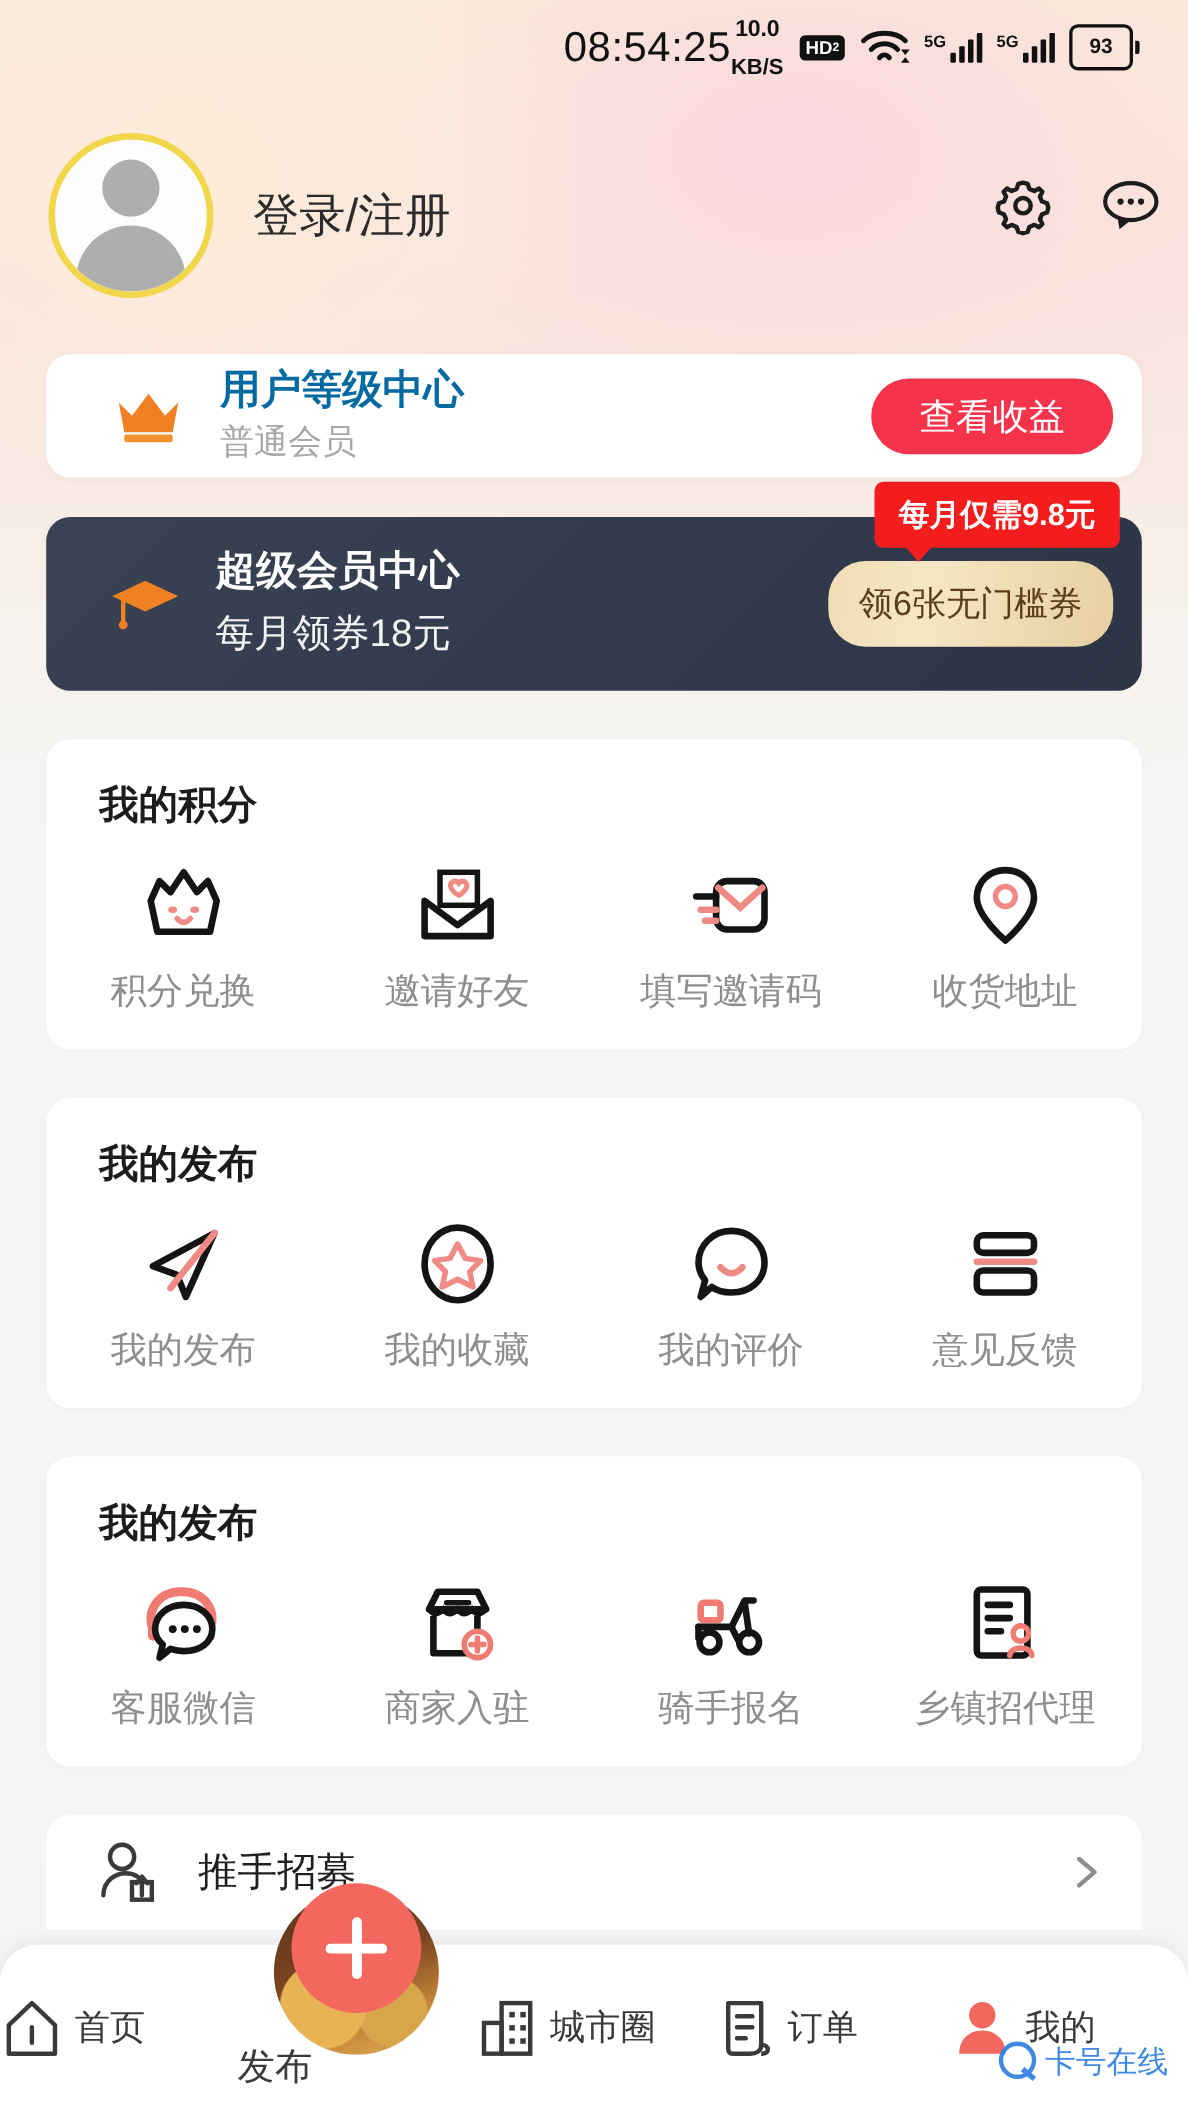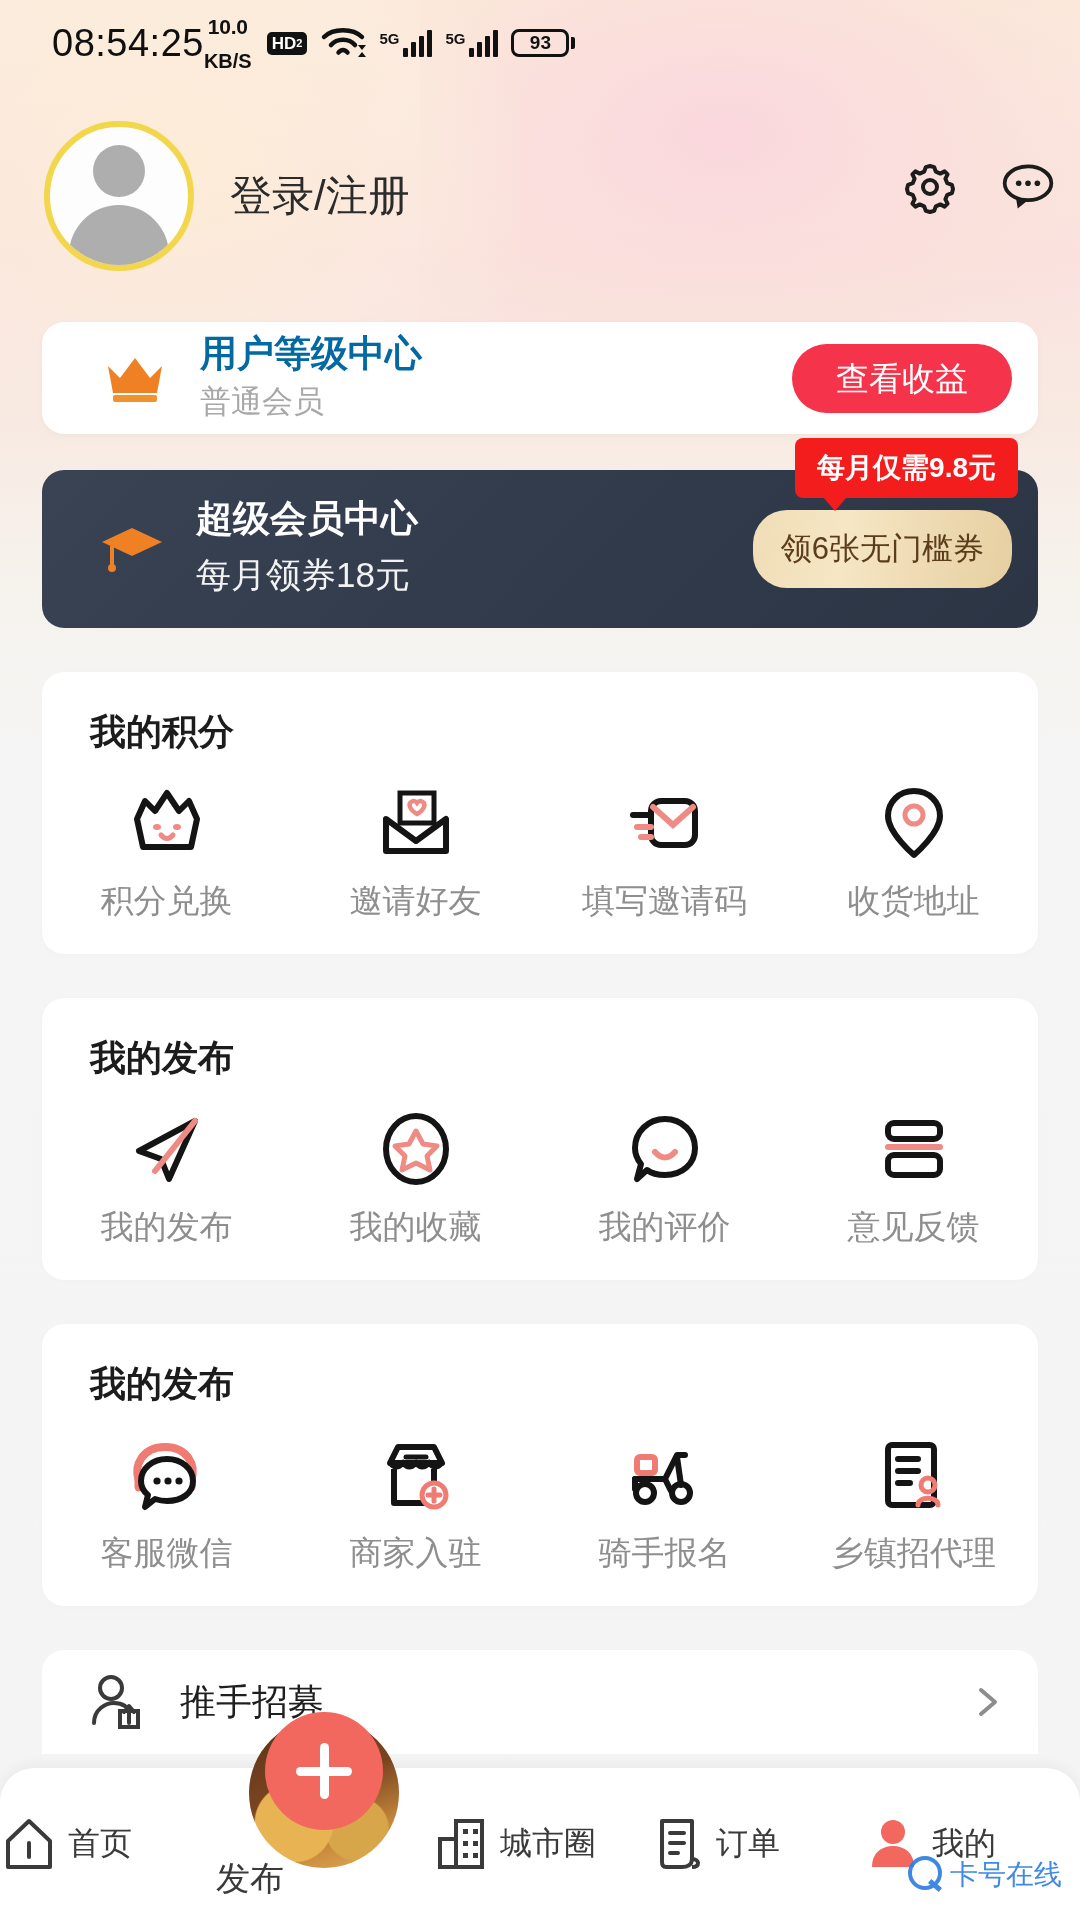--- a/index.html
+++ b/index.html
@@ -39,21 +39,21 @@
     position: absolute;
     left: -180px; top: 0px; width: 700px; height: 420px;
     background: radial-gradient(ellipse at 50% 40%, rgba(253,237,214,0.9) 0%, rgba(252,240,222,0.35) 55%, rgba(250,245,235,0) 78%);
     pointer-events: none;
   }
 
   
   .statusbar {
     position: relative; z-index: 5;
     height: 86px;
-    display: flex; align-items: center; justify-content: flex-start;
+    display: flex; align-items: center; justify-content: flex-end;
     padding: 0 44px 0 52px;
   }
   .status-time {
     font-size: 38px; font-weight: 400; letter-spacing: 0.5px;
     color: #101010;
     font-family: "Liberation Sans", sans-serif;
   }
   .status-right { display: flex; align-items: center; gap: 13px; }
   .net-speed {
     display: flex; flex-direction: column; align-items: center;
@@ -72,21 +72,21 @@
   .sig-bars { display: flex; align-items: flex-end; gap: 3px; }
   .sig-bars i { display:block; width: 5px; background: #111; border-radius: 1px; }
   .sig-bars i:nth-child(1){ height: 9px; }
   .sig-bars i:nth-child(2){ height: 15px; }
   .sig-bars i:nth-child(3){ height: 21px; }
   .sig-bars i:nth-child(4){ height: 27px; }
   .battery {
     display:flex; align-items:center;
   }
   .battery .shell {
-    width: 58px; height: 28px; border: 3px solid #111; border-radius: 8px;
+    width: 58px; height: 42px; border: 3px solid #111; border-radius: 8px;
     display:flex; align-items:center; justify-content:center;
     color:#111; font-size: 19px; font-weight: 700;
   }
   .battery .nub { width: 4px; height: 12px; background: #111; border-radius: 0 2px 2px 0; margin-left: 2px; }
 
   
   .profile {
     position: relative; z-index: 5;
     display: flex; align-items: center;
     padding: 30px 24px 0 44px;

